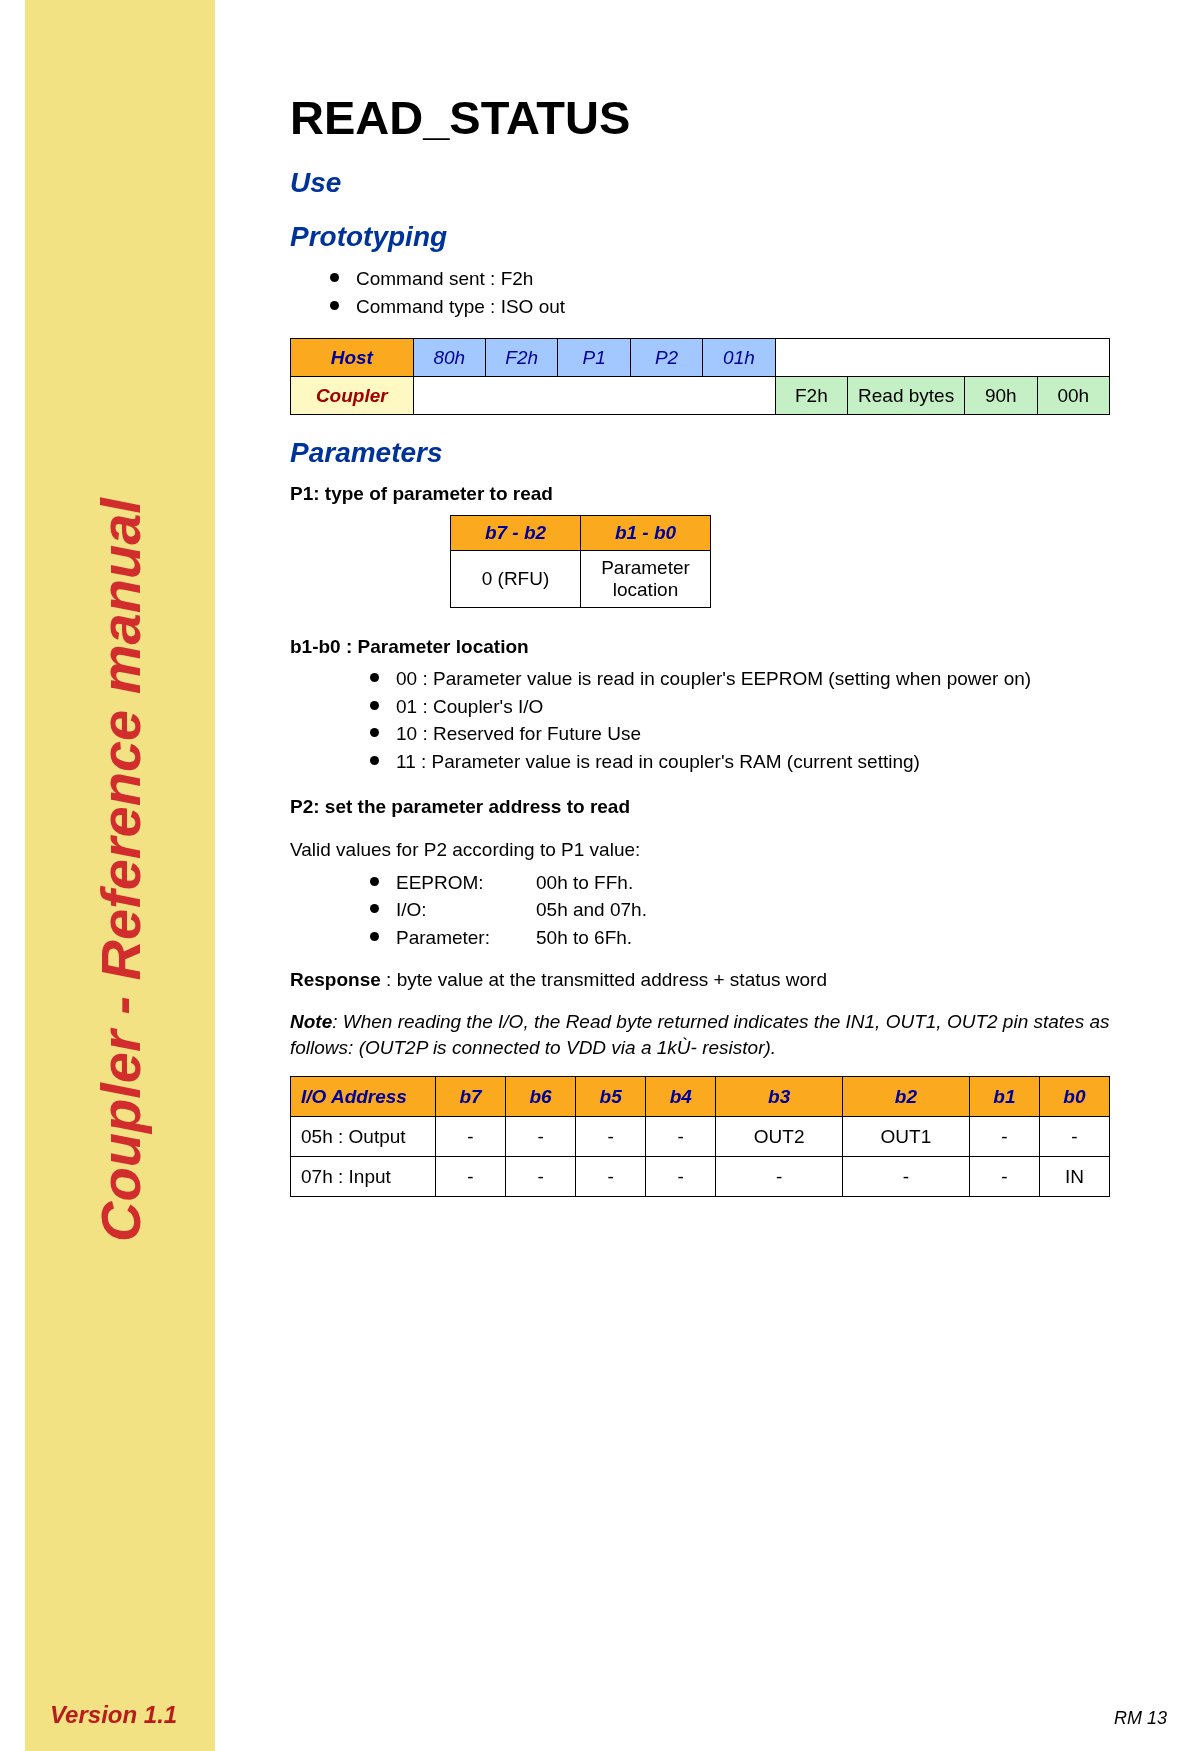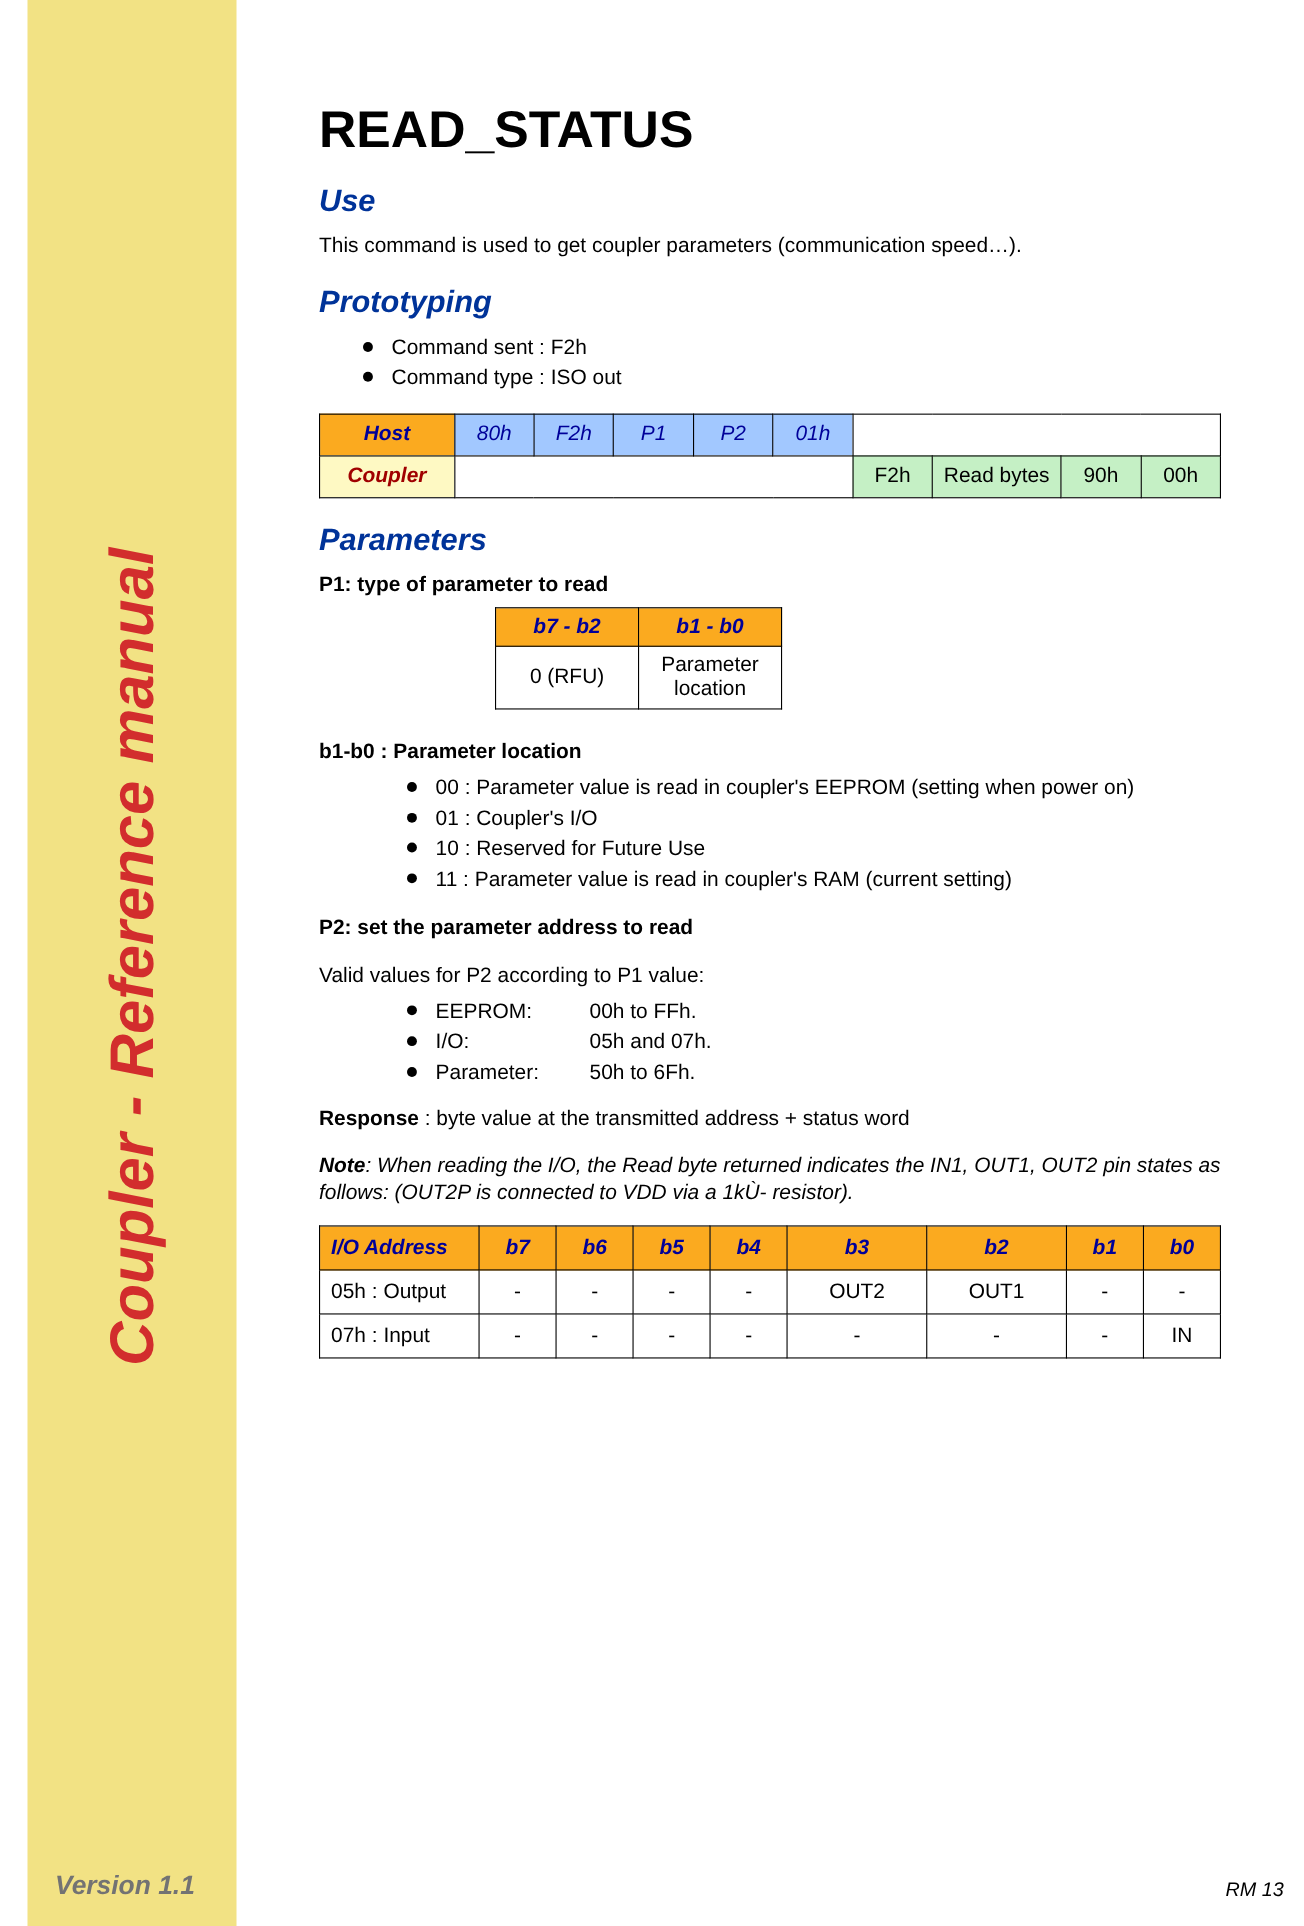--- a/index.html
+++ b/index.html
@@ -29,21 +29,21 @@
     font-style: italic;
     font-weight: bold;
     font-size: 56px;
     white-space: nowrap;
     font-family: Arial, Helvetica, sans-serif;
   }
   .version {
     position: absolute;
     left: 25px;
     bottom: 22px;
-    color: #737373;
+    color: #b91c1c;
     font-style: italic;
     font-weight: bold;
     font-size: 24px;
   }
   .page-no {
     position: absolute;
     right: 18px;
     bottom: 22px;
     font-style: italic;
     font-size: 18px;
@@ -185,21 +185,20 @@
   <div class="version">Version 1.1</div>
 </div>
 
 <div class="page-no">RM 13</div>
 
 <div class="content">
 
   <h1>READ_STATUS</h1>
 
   <h2>Use</h2>
-  <div class="body-text">This command is used to get coupler parameters (communication speed…).</div>
 
   <h2>Prototyping</h2>
   <ul class="bullets">
     <li>Command sent : F2h</li>
     <li>Command type : ISO out</li>
   </ul>
 
   <table class="proto-table">
     <tbody>
         <tr>

